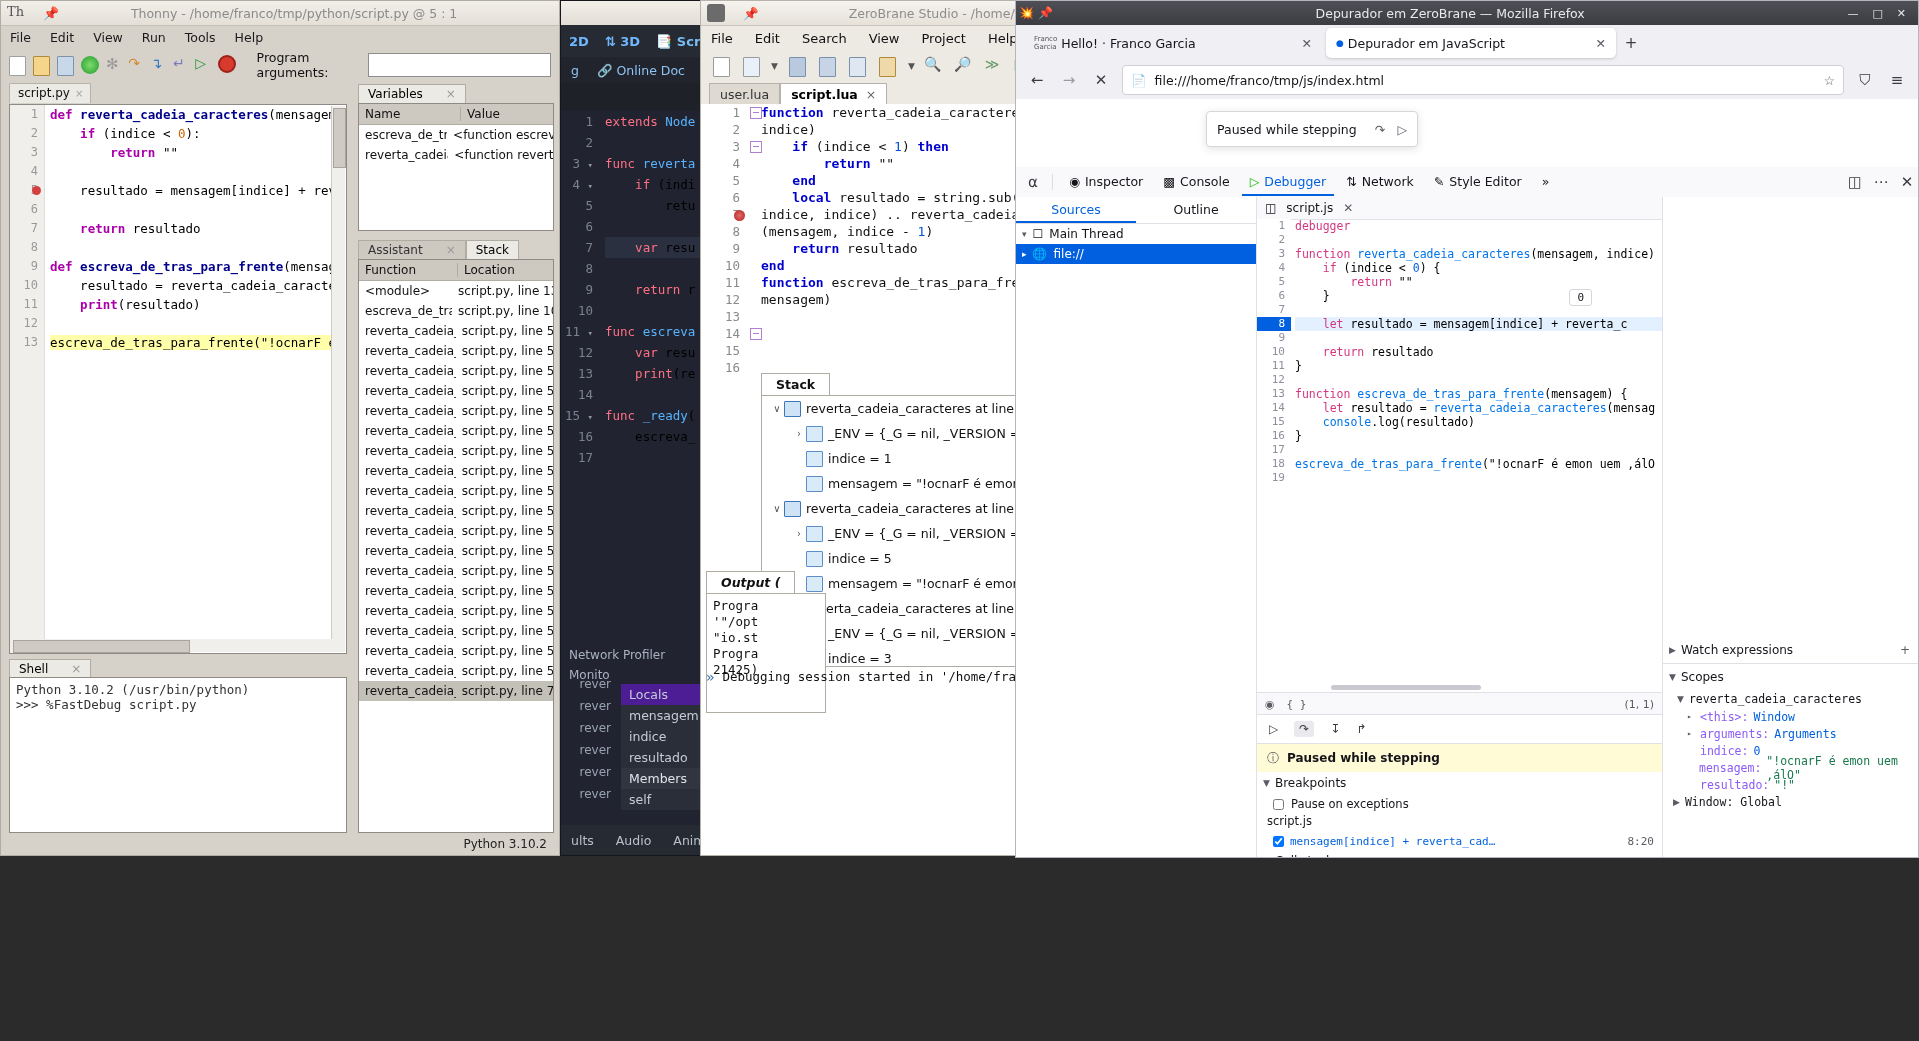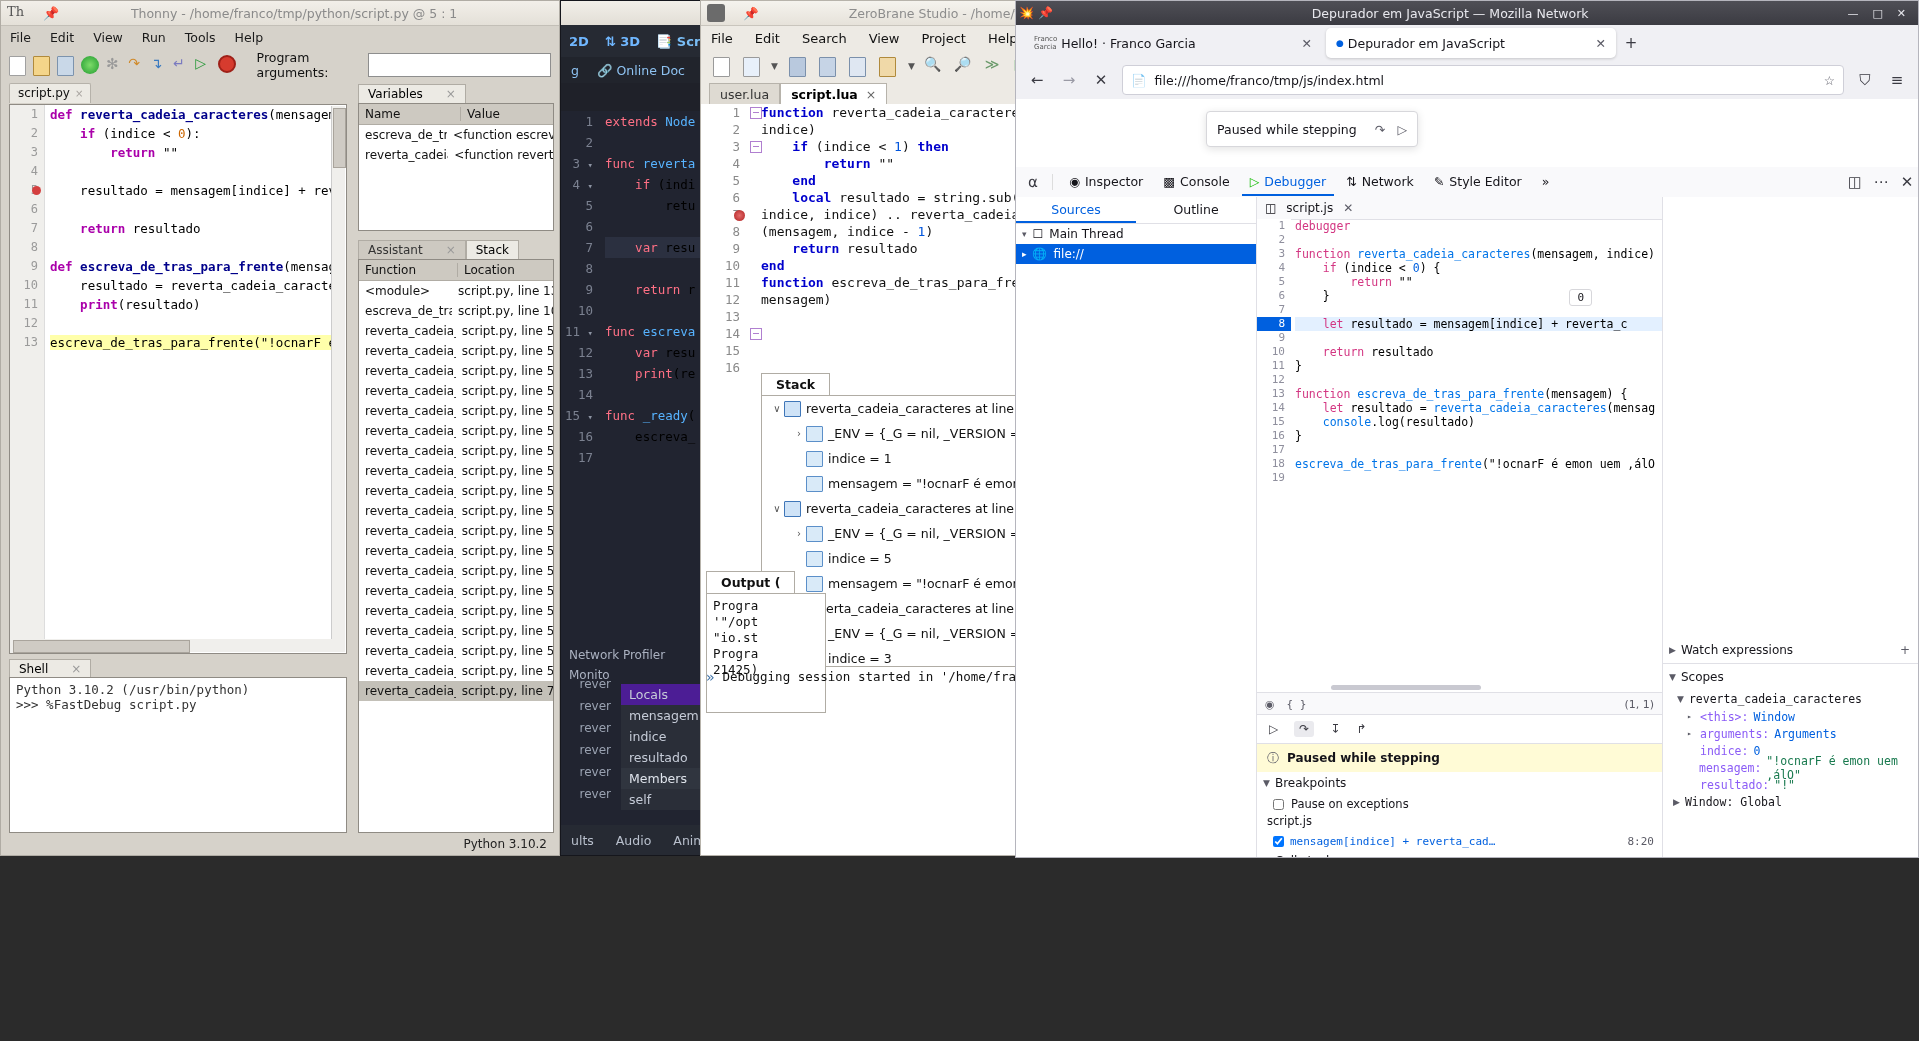--- a/index.html
+++ b/index.html
@@ -586,35 +586,35 @@
           <span>_ENV = {_G = nil, _VERSION = "Lua 5.3", arg =</span>
         </div>
         <div class="srow" style="padding-left: 30px;">
           <span class="arrow"></span>
           <span class="sico "></span>
           <span>indice = 3</span>
         </div>
       </div>
   </div>
 
-  <div class="zb-ptab" style="left:5px;top:570px;">
+  <div class="zb-ptab" style="left:5px;top:570px;font-style:italic;">
     <span>Output (</span>
   </div>
   <div class="zb-out" style="left:5px;top:592px;width:120px;height:120px;" id="zb-out"><div>Progra</div><div>'"/opt</div><div>"io.st</div><div>Progra</div><div>21425)</div></div>
   <div style="position:absolute;left:5px;top:668px;right:5px;display:flex;gap:8px;align-items:flex-start;">
     <span class="mono" style="color:#3a6ea5;font-size:14px">»</span>
     <span class="mono" style="font-size:12.5px;color:#111;white-space:nowrap">Debugging session started in '/home/franco/tmp</span>
   </div>
 </div>
 
 <div class="win" id="ffx">
   <div class="ff-tbar">
     <span style="width:22px;text-align:center">💥</span>
     <span style="color:#cfcfd8">📌</span>
-    <span style="flex:1;text-align:center;font-size:12.5px">Depurador em JavaScript — Mozilla Network</span>
+    <span style="flex:1;text-align:center;font-size:12.5px">Depurador em ZeroBrane — Mozilla Firefox</span>
     <span style="display:flex;gap:14px;padding-right:12px;font-size:11px;">
       <span>—</span>
       <span>□</span>
       <span>✕</span>
     </span>
   </div>
 
   <div class="ff-tabs">
     <div class="ff-tab" style="width:278px">
       <span style="font-size:7px;line-height:8px;color:#555">Franco<br>Garcia</span>

